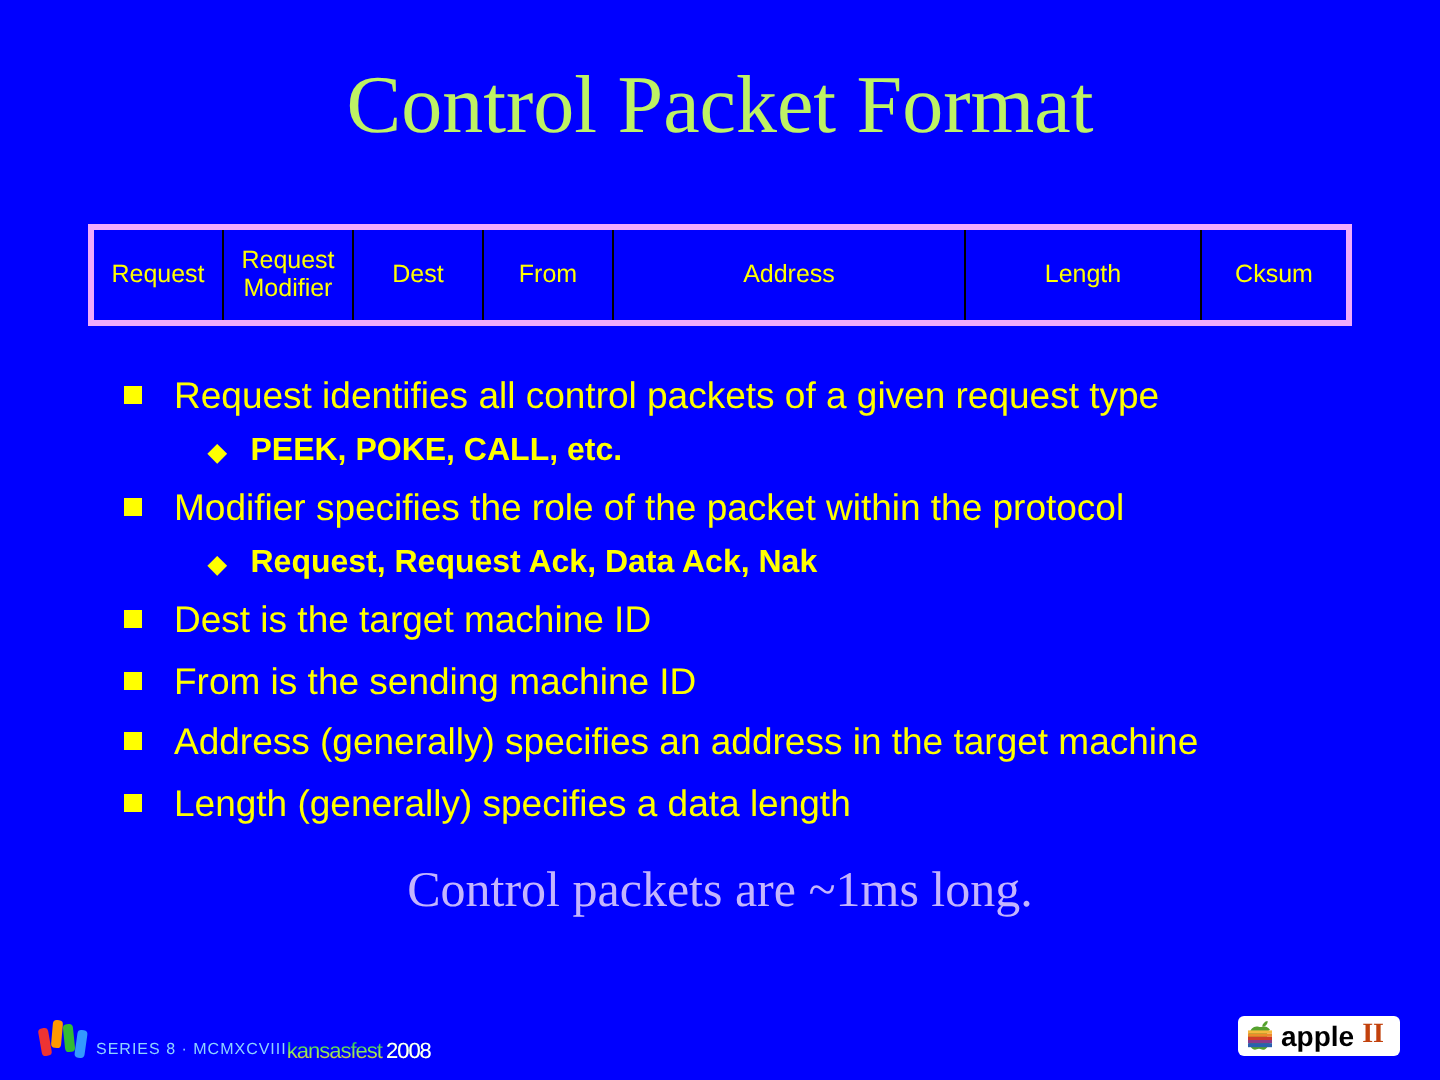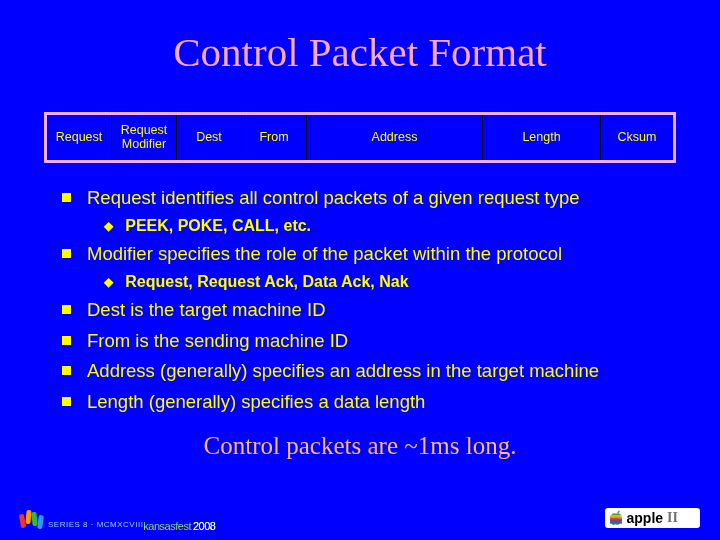--- a/index.html
+++ b/index.html
@@ -6,21 +6,21 @@
   html, body { width: 720px; height: 540px; }
   body {
     background: #0000ff;
     font-family: Arial, Helvetica, sans-serif;
     color: #ffff00;
     position: relative;
     overflow: hidden;
   }
   .title {
     font-family: "Times New Roman", Times, serif;
-    color: #f9a8d4;
+    color: #bef264;
     font-size: 41px;
     text-align: center;
     padding-top: 28px;
     padding-bottom: 18px;
   }
   .packet {
     display: flex;
     margin: 18px 44px 22px 44px;
     border: 3px solid #f0abfc;
   }
@@ -70,21 +70,21 @@
     margin-top: 2px;
     margin-bottom: 2px;
   }
   .b2 .di {
     font-size: 12px;
     margin: 4px 12px 0 0;
     flex: 0 0 auto;
   }
   .tagline {
     font-family: "Times New Roman", Times, serif;
-    color: #fdba74;
+    color: #c4b5fd;
     font-size: 25px;
     text-align: center;
     margin-top: 16px;
   }
   .footer {
     position: absolute;
     left: 0; right: 0; bottom: 6px;
     height: 40px;
   }
   .kf-logo {
@@ -122,34 +122,34 @@
   }
   .kf-mark .r { background:#e33; left:0; top:6px; transform:rotate(-10deg);}
   .kf-mark .o { background:#f90; left:6px; top:2px; transform:rotate(5deg);}
   .kf-mark .g { background:#3b3; left:12px; top:4px; transform:rotate(-6deg);}
   .kf-mark .b { background:#39f; left:18px; top:7px; transform:rotate(8deg);}
   .a2-badge {
     position: absolute;
     right: 20px; bottom: 6px;
     background: #fff;
     border-radius: 3px;
-    padding: 2px 22px 2px 4px;
+    padding: 2px 8px 2px 4px;
     display: flex;
     align-items: center;
     gap: 4px;
     font-family: "Arial Black", Arial, sans-serif;
     font-size: 14px;
     color: #000;
     font-weight: 900;
   }
   .a2-badge .ii {
     font-family: Georgia, serif;
     font-weight: bold;
     font-size: 14px;
-    color: #737373;
+    color: #c2410c;
   }
   .apple-ico {
     width: 14px; height: 16px; position: relative;
   }
   .apple-ico svg { display:block; }
 </style>
 </head>
 <body>
 
 <div class="title">Control Packet Format</div>

